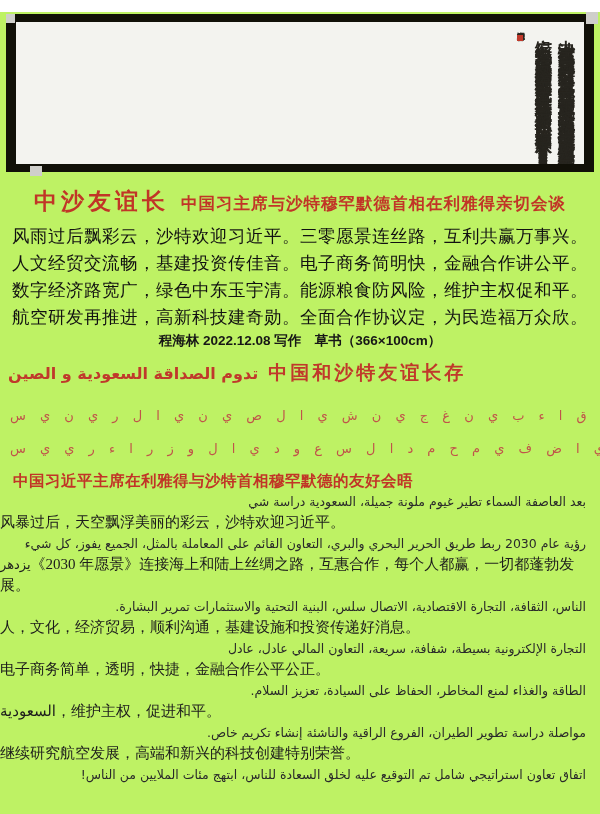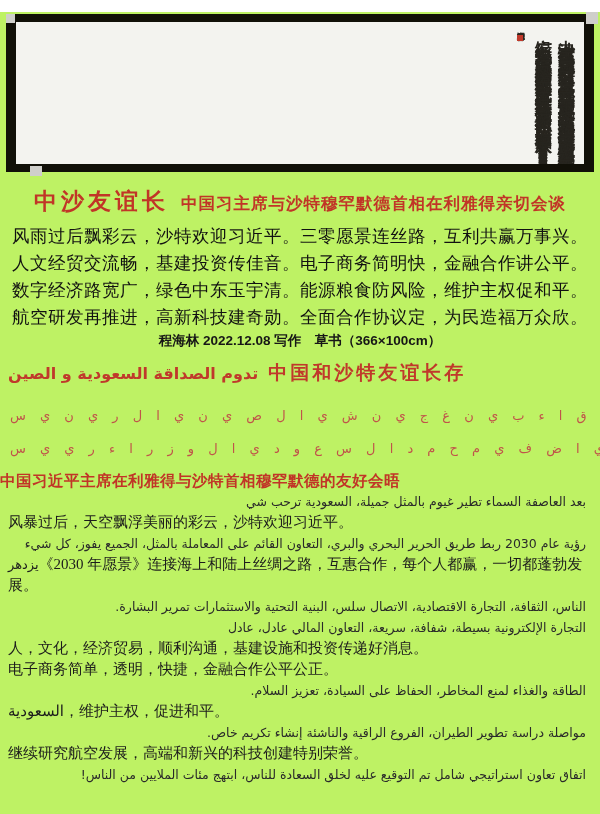--- a/index.html
+++ b/index.html
@@ -125,39 +125,38 @@
     font-size:13px;
     letter-spacing:8px;
     word-spacing:10px;
     color:#c0544a;
     white-space:nowrap;
   }
   .iso-line.second{margin-top:18px;}
   
   .sec-heading{
     margin-top:14px;
-    padding-left:0;
+    padding-left:13px;
     color:#c13527;
     font-weight:bold;
     font-size:15.5px;
     line-height:21px;
     letter-spacing:0.5px;
   }
   .line{line-height:21px;}
   .line.ar{
     direction:rtl;
     text-align:right;
     padding-right:14px;
     font-family:"DejaVu Sans",sans-serif;
     font-size:12.5px;
     color:#2a2a2a;
   }
   .line.zh{
     text-align:left;
-    padding-left:8px;
     font-size:15px;
     color:#1c1c1c;
   }
   .ar-inline{
     font-family:"DejaVu Sans",sans-serif;
     font-size:13px;
   }
 </style>
 </head>
 <body>
@@ -194,29 +193,29 @@
   <div class="banner">
     <span class="ar" dir="rtl">تدوم الصداقة السعودية و الصين</span>
     <span class="zh">中国和沙特友谊长存</span>
   </div>
 
   <div class="iso-line">س ي ن ي ر ل ا  ي ن ي ص ل ا  ي ش  ن ي ج  غ ن ي ب  ء ا ق ل  ي د و  ع م</div>
   <div class="iso-line second">س ي ي ر  ء ا ر ز و ل ا  ي د و ع س ل ا  د م ح م  ي ف  ض ا ي ر ل ا</div>
 
   <div class="sec-heading">中国习近平主席在利雅得与沙特首相穆罕默德的友好会晤</div>
 
-  <div class="line ar">بعد العاصفة السماء تطير غيوم بالمثل جميلة،  السعودية ترحب شي</div>
+  <div class="line ar">بعد العاصفة السماء تطير غيوم ملونة جميلة،  السعودية دراسة شي</div>
   <div class="line zh">风暴过后，天空飘浮美丽的彩云，沙特欢迎习近平。</div>
   <div class="line ar">رؤية عام 2030 ربط طريق الحرير البحري والبري،  التعاون القائم على المعاملة بالمثل، الجميع يفوز، كل شيء</div>
   <div class="line zh">
     <span class="ar-inline" dir="rtl">يزدهر</span><span>《2030 年愿景》连接海上和陆上丝绸之路，互惠合作，每个人都赢，一切都蓬勃发展。</span>
   </div>
   <div class="line ar">الناس، الثقافة، التجارة الاقتصادية، الاتصال سلس،  البنية التحتية والاستثمارات تمرير البشارة.</div>
+  <div class="line zh">人，文化，经济贸易，顺利沟通，基建设施和投资传递好消息。</div>
   <div class="line ar">التجارة الإلكترونية بسيطة، شفافة، سريعة، التعاون المالي عادل، عادل</div>
-  <div class="line zh">人，文化，经济贸易，顺利沟通，基建设施和投资传递好消息。</div>
   <div class="line zh">电子商务简单，透明，快捷，金融合作公平公正。</div>
   <div class="line ar">الطاقة والغذاء لمنع المخاطر، الحفاظ على السيادة، تعزيز السلام.</div>
   <div class="line zh">السعودية，维护主权，促进和平。</div>
   <div class="line ar">مواصلة دراسة تطوير الطيران، الفروع الراقية والناشئة إنشاء تكريم خاص.</div>
   <div class="line zh">继续研究航空发展，高端和新兴的科技创建特别荣誉。</div>
   <div class="line ar">اتفاق  تعاون استراتيجي شامل تم التوقيع عليه  لخلق السعادة للناس، ابتهج مئات الملايين من الناس!</div>
 
 </div>
 
 </body></html>

